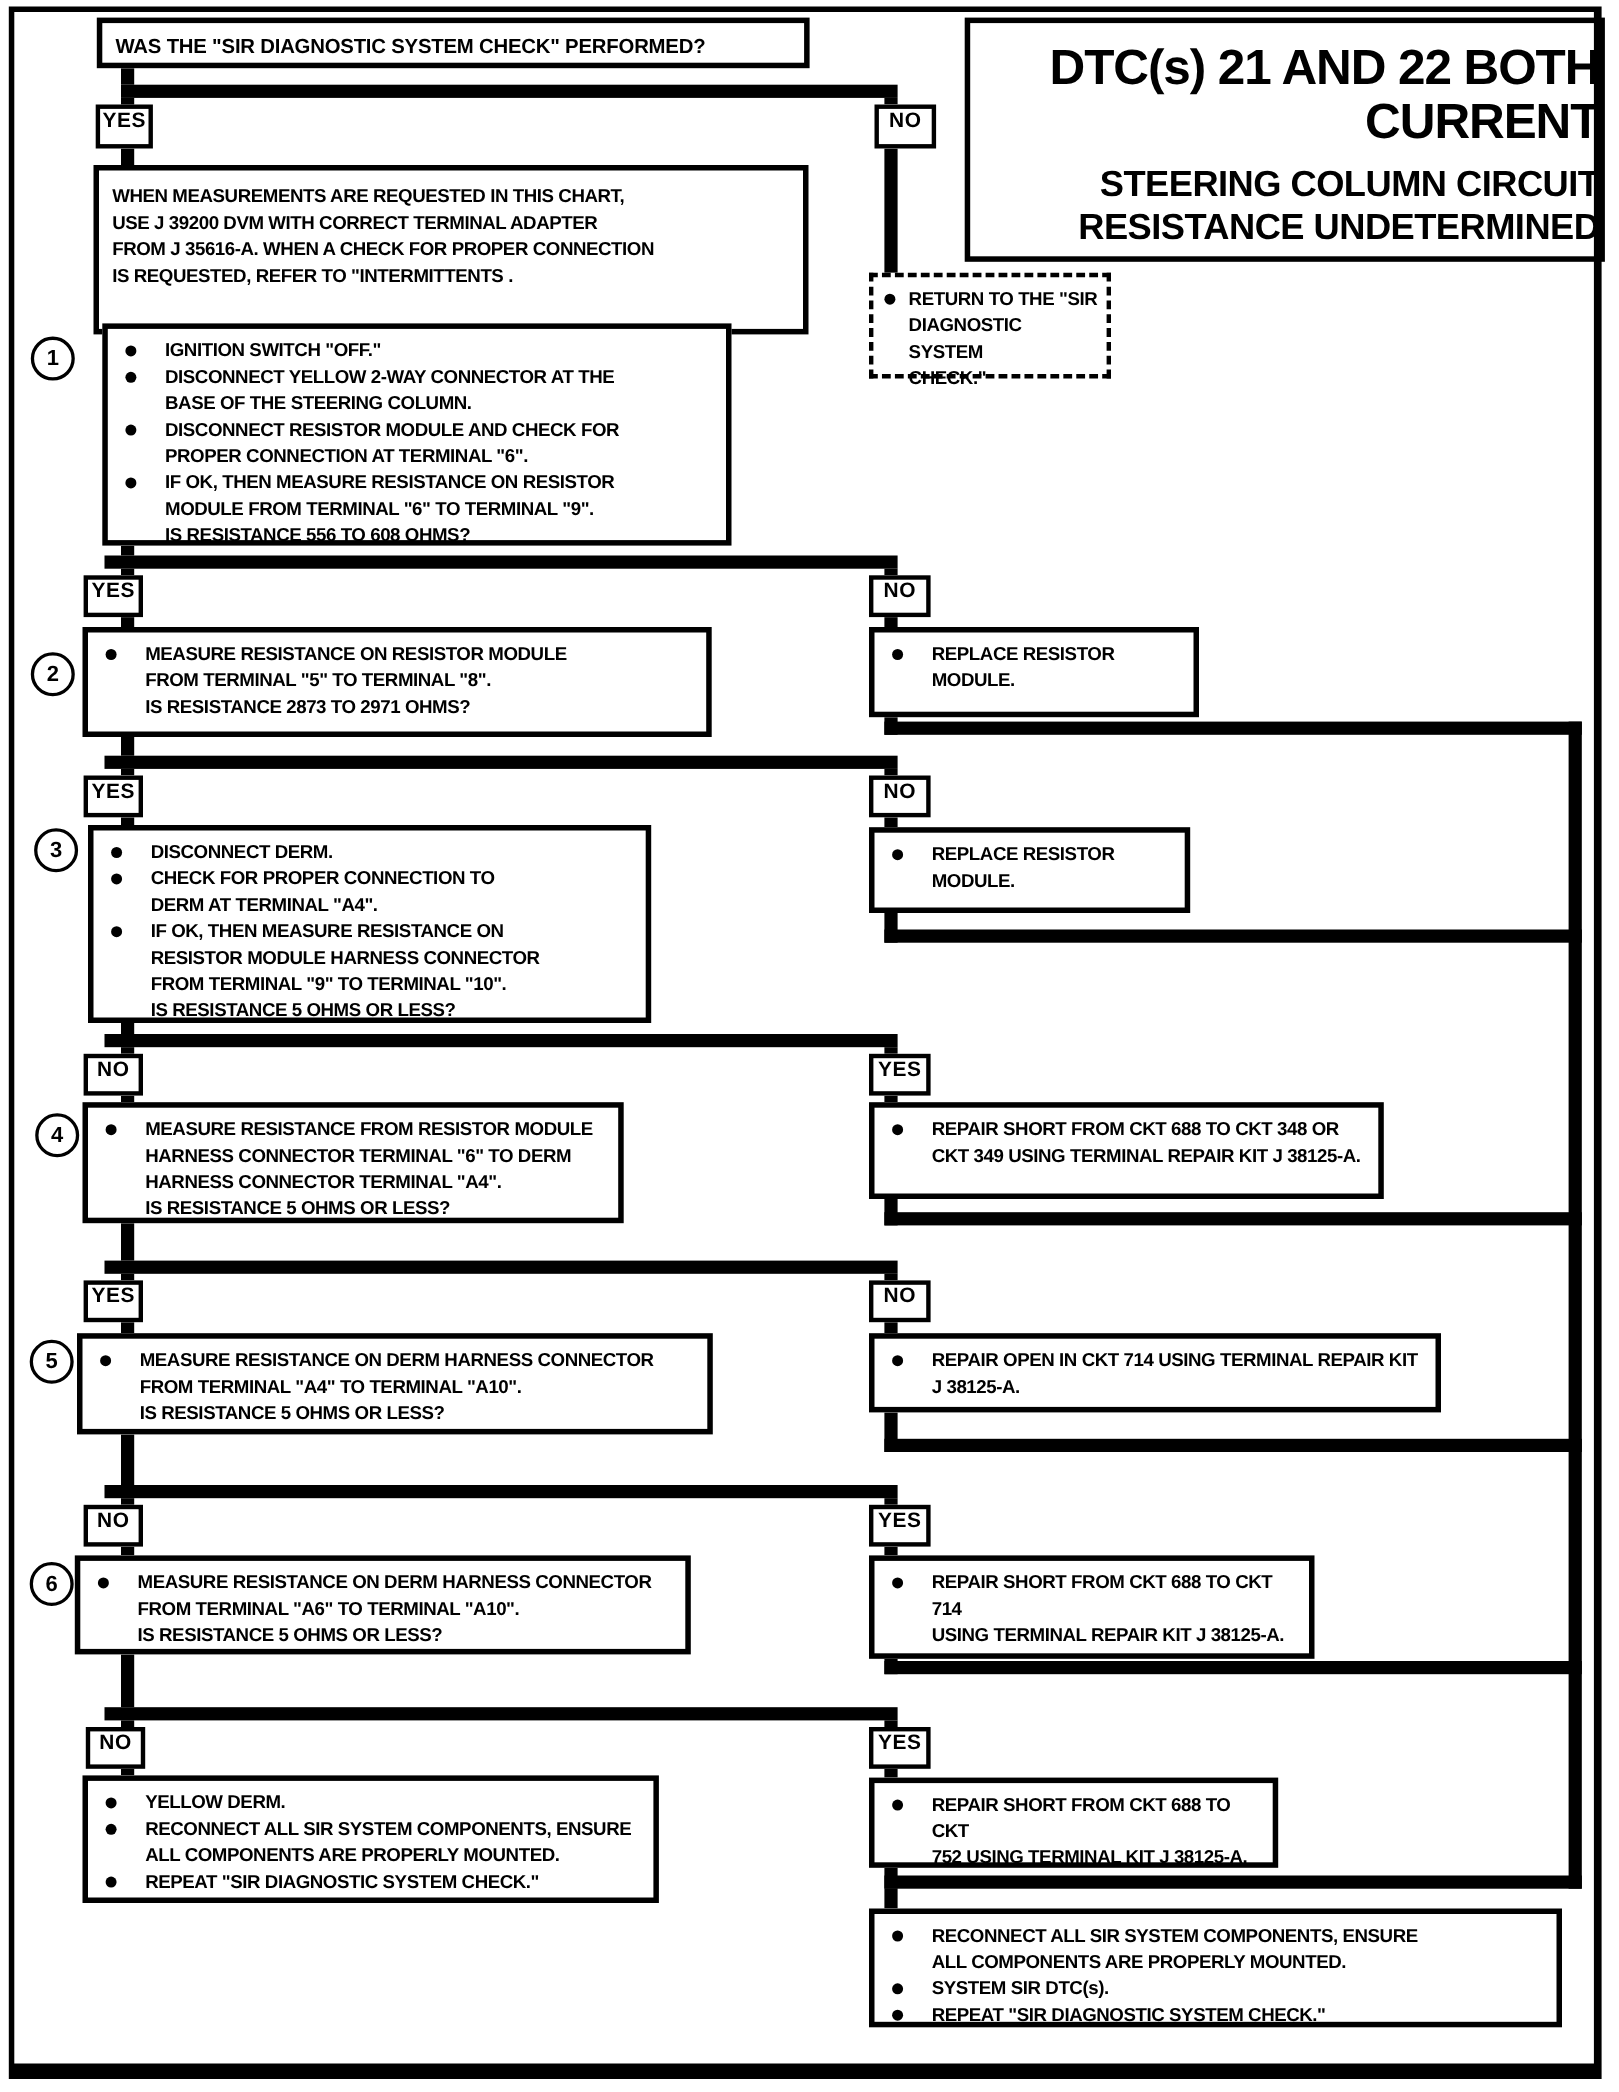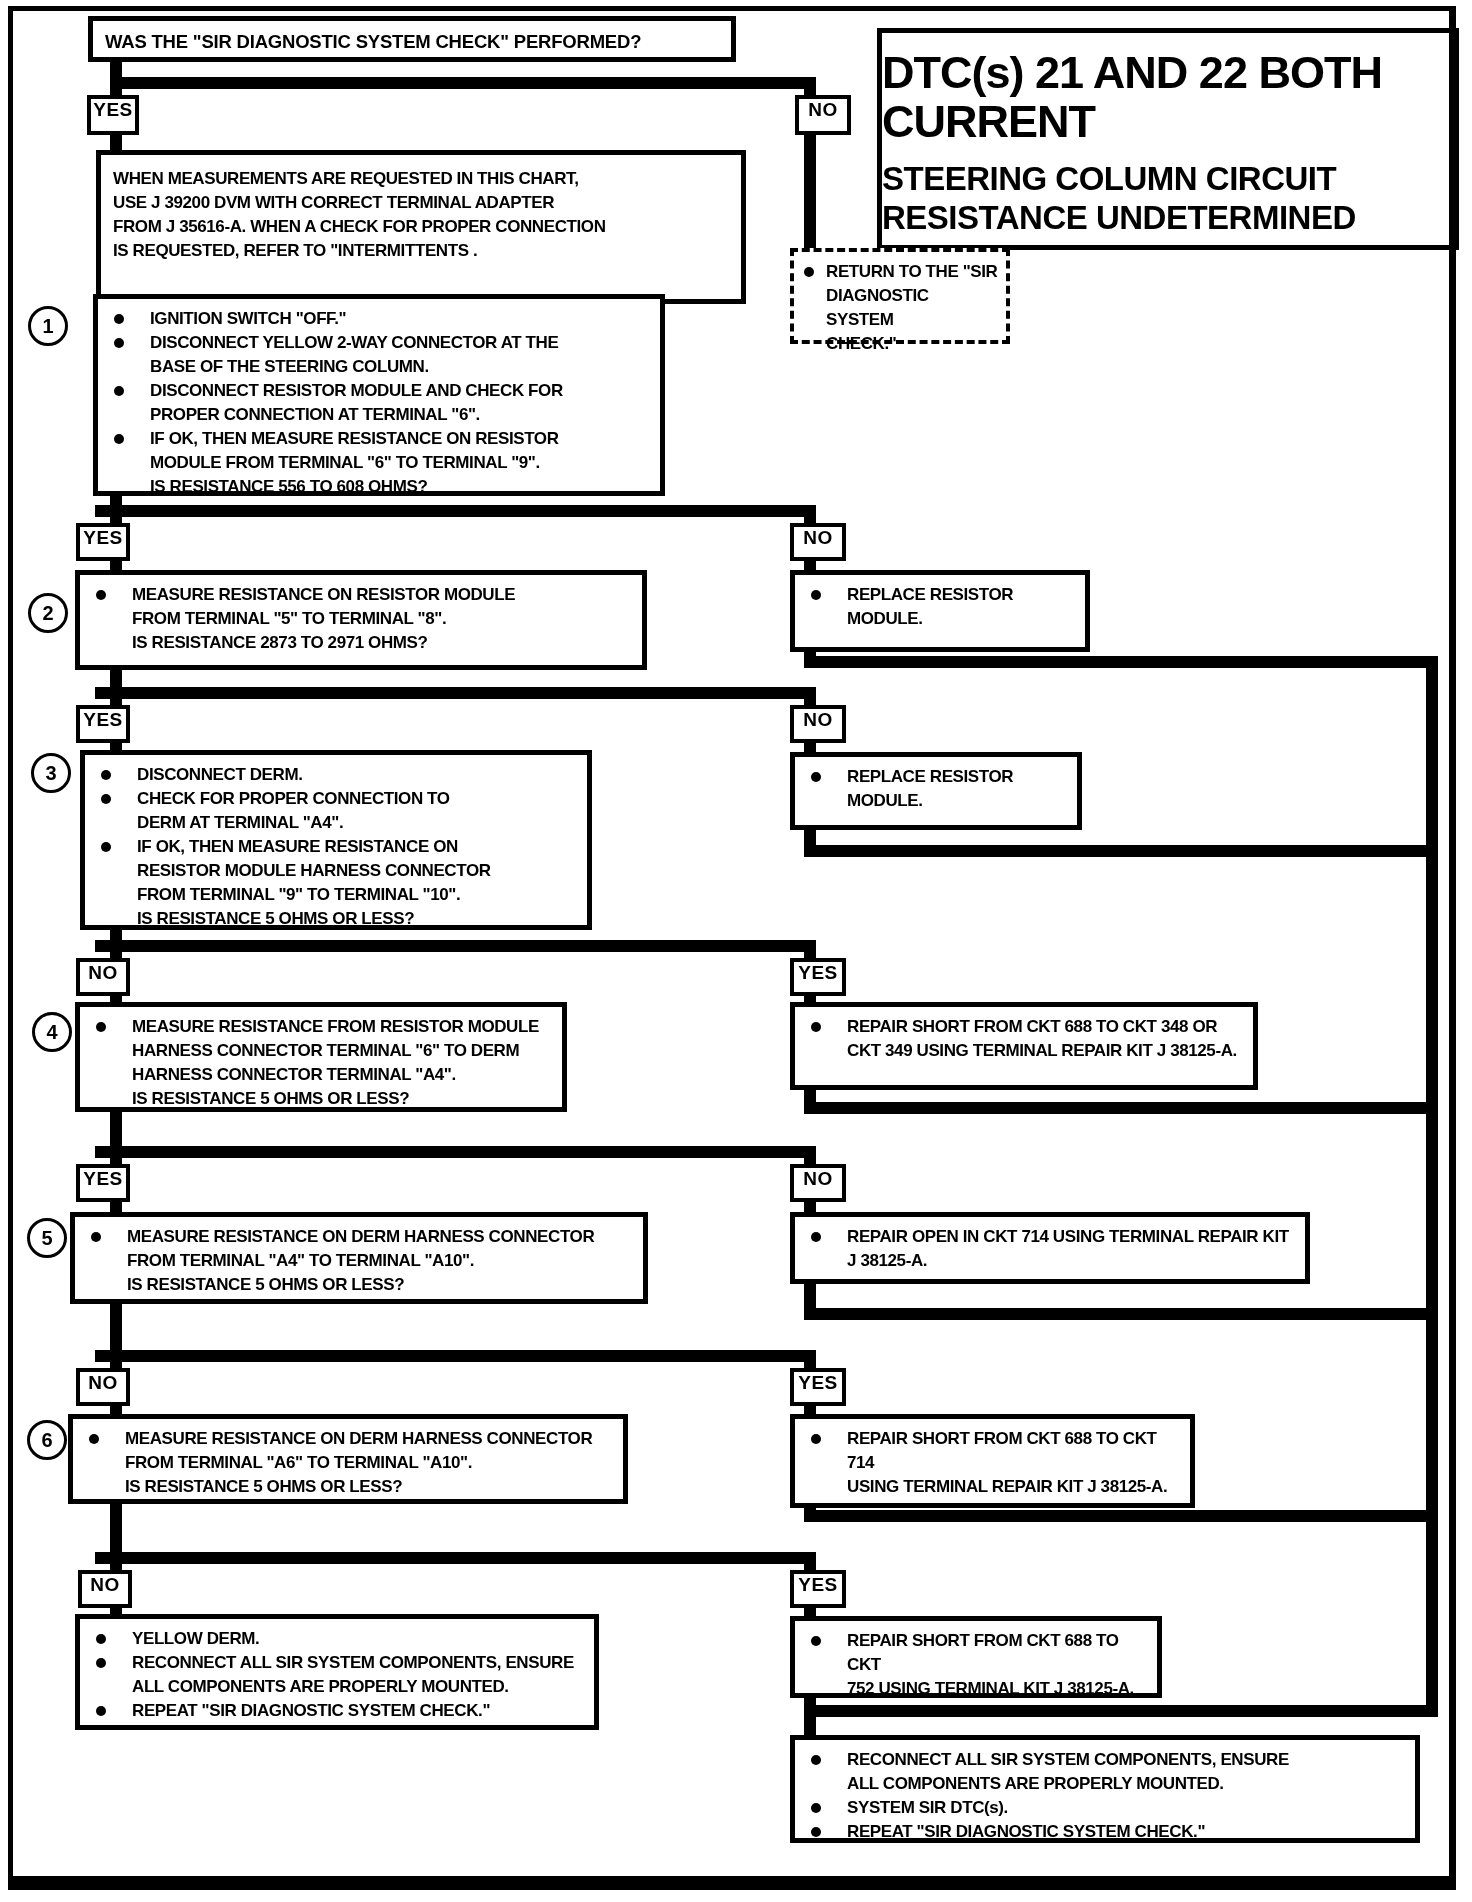--- a/index.html
+++ b/index.html
@@ -36,22 +36,22 @@
     flex:none;width:10px;height:10px;border-radius:50%;background:#000;
     margin:7px 26px 0 16px;
   }
   .btxt{white-space:pre-line;font-size:17px;line-height:24px;letter-spacing:-0.4px;}
   .circle{
     position:absolute;width:40px;height:40px;border:3px solid #000;border-radius:50%;
     background:#fff;display:flex;align-items:center;justify-content:center;
     font-size:20px;box-sizing:border-box;
   }
   .title-box{
-    position:absolute;left:877px;top:28px;width:582px;height:222px;
-    border:5px solid #000;box-sizing:border-box;background:#fff;text-align:left;
+    position:absolute;left:877px;top:16px;width:582px;height:222px;
+    border:5px solid #000;box-sizing:border-box;background:#fff;text-align:right;
   }
   .title-main{
     white-space:pre-line;font-size:45px;line-height:1.08;letter-spacing:-1px;
     margin-top:16px;
   }
   .title-sub{
     white-space:pre-line;font-size:33px;line-height:1.18;letter-spacing:-0.5px;
     margin-top:14px;
   }
 </style>
@@ -141,21 +141,21 @@
     <div class="bullets">
       <div class="row">
           <span class="dot" style="margin:7px 12px 0 10px"></span>
         <div class="btxt">RETURN TO THE "SIR
 DIAGNOSTIC SYSTEM
 CHECK."</div>
         </div>
     </div>
   </div>
 
-  <div class="box" style="left:96px;top:150px;width:650px;height:154px">
+  <div class="box" style="left:85px;top:150px;width:650px;height:154px">
     <div class="plain">WHEN MEASUREMENTS ARE REQUESTED IN THIS CHART,
 USE J 39200 DVM WITH CORRECT TERMINAL ADAPTER
 FROM J 35616-A. WHEN A CHECK FOR PROPER CONNECTION
 IS REQUESTED, REFER TO "INTERMITTENTS .</div>
   </div>
 
   <div class="circle" style="left:28px;top:306px">
       <span>1</span>
     </div>
   <div class="box" style="left:93px;top:294px;width:572px;height:202px">

